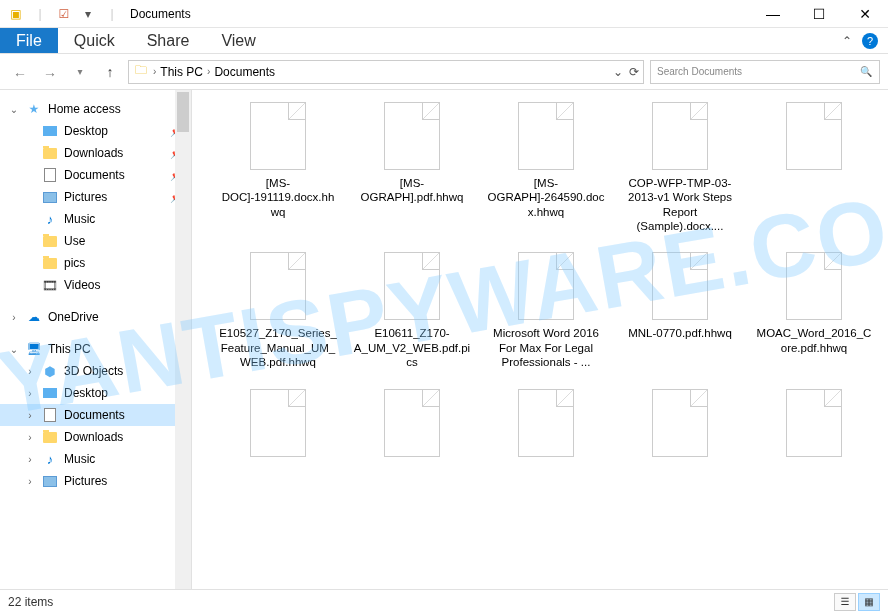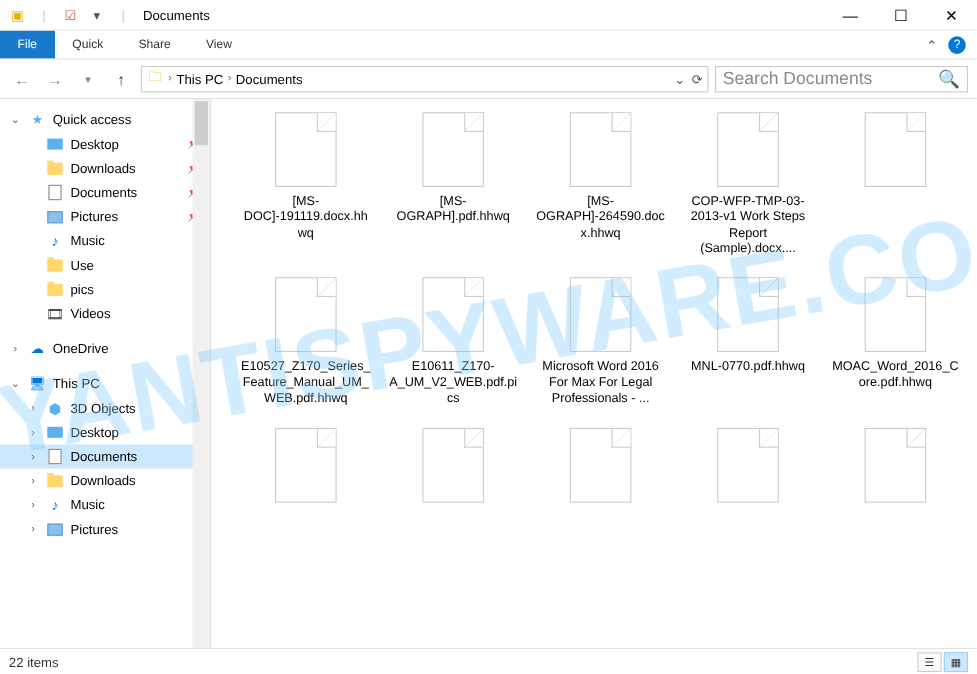--- a/index.html
+++ b/index.html
@@ -8,35 +8,35 @@
     
     .titlebar { height: 28px; background: #fff; display: flex; align-items: center; border-bottom: 1px solid #e5e5e5; }
     .titlebar-icons { display: flex; align-items: center; gap: 8px; padding-left: 8px; }
     .titlebar-icon { width: 16px; height: 16px; display: flex; align-items: center; justify-content: center; font-size: 12px; }
     .titlebar-title { margin-left: 10px; font-size: 12px; color: #000; }
     .window-controls { margin-left: auto; display: flex; }
     .win-btn { width: 46px; height: 28px; display: flex; align-items: center; justify-content: center; font-size: 14px; color: #000; }
 
     
     .ribbon { height: 26px; display: flex; align-items: stretch; background: #fff; border-bottom: 1px solid #e1e1e1; }
-    .ribbon-tab { padding: 0 16px; font-size: 11px; display: flex; align-items: center; color: #333; }
+    .ribbon-tab { padding: 0 16px; font-size: 16px; display: flex; align-items: center; color: #333; }
     .ribbon-tab.file { background: #1979ca; color: #fff; }
     .ribbon-help { margin-left: auto; padding-right: 10px; display: flex; align-items: center; }
     .help-icon { width: 16px; height: 16px; background: #0078d7; border-radius: 50%; color: #fff; font-size: 11px; display: flex; align-items: center; justify-content: center; }
 
     
     .navbar { height: 36px; display: flex; align-items: center; padding: 4px 8px; gap: 6px; border-bottom: 1px solid #e1e1e1; }
     .nav-arrow { width: 24px; height: 24px; display: flex; align-items: center; justify-content: center; color: #808080; font-size: 14px; }
     .nav-up { color: #333; }
     .addressbar { flex: 1; height: 24px; border: 1px solid #ccc; display: flex; align-items: center; padding: 0 4px; font-size: 12px; gap: 4px; }
     .addr-icon { width: 16px; height: 16px; display: flex; align-items: center; justify-content: center; color: #e8b000; }
     .addr-crumb { color: #000; }
     .addr-sep { color: #666; font-size: 10px; }
     .addr-right { margin-left: auto; display: flex; gap: 6px; align-items: center; color: #555; }
-    .searchbox { width: 230px; height: 24px; border: 1px solid #ccc; display: flex; align-items: center; padding: 0 6px; font-size: 16px; color: #888; }
+    .searchbox { width: 230px; height: 24px; border: 1px solid #ccc; display: flex; align-items: center; padding: 0 6px; font-size: 10px; color: #888; }
     .search-icon { margin-left: auto; color: #888; }
 
     
     .main { display: flex; height: calc(100% - 28px - 26px - 36px - 24px); }
 
     
     .sidebar { width: 192px; border-right: 1px solid #e1e1e1; overflow-y: auto; position: relative; padding: 8px 0; font-size: 12px; }
     .sidebar-scrollbar { position: absolute; right: 0; top: 0; width: 16px; height: 100%; background: #f0f0f0; }
     .sidebar-thumb { position: absolute; right: 2px; top: 2px; width: 12px; height: 40px; background: #cdcdcd; }
     .tree-group { margin-bottom: 10px; }
@@ -134,21 +134,21 @@
 
   <div class="sidebar">
     <div class="sidebar-scrollbar">
       <div class="sidebar-thumb"></div>
     </div>
 
     <div class="tree-group">
       <div class="tree-item root">
         <span class="expand">⌄</span>
         <span class="tree-icon quick-star">★</span>
-        <span>Quick access</span>
+        <span>Home access</span>
       </div>
       <div id="qa-list">
           <div class="tree-item">
             <span class="expand"></span>
             <span class="tree-icon">
               <span class="ico-desktop"></span>
             </span>
             <span>Desktop</span>
             <span class="pin-icon">📌</span>
           </div>

